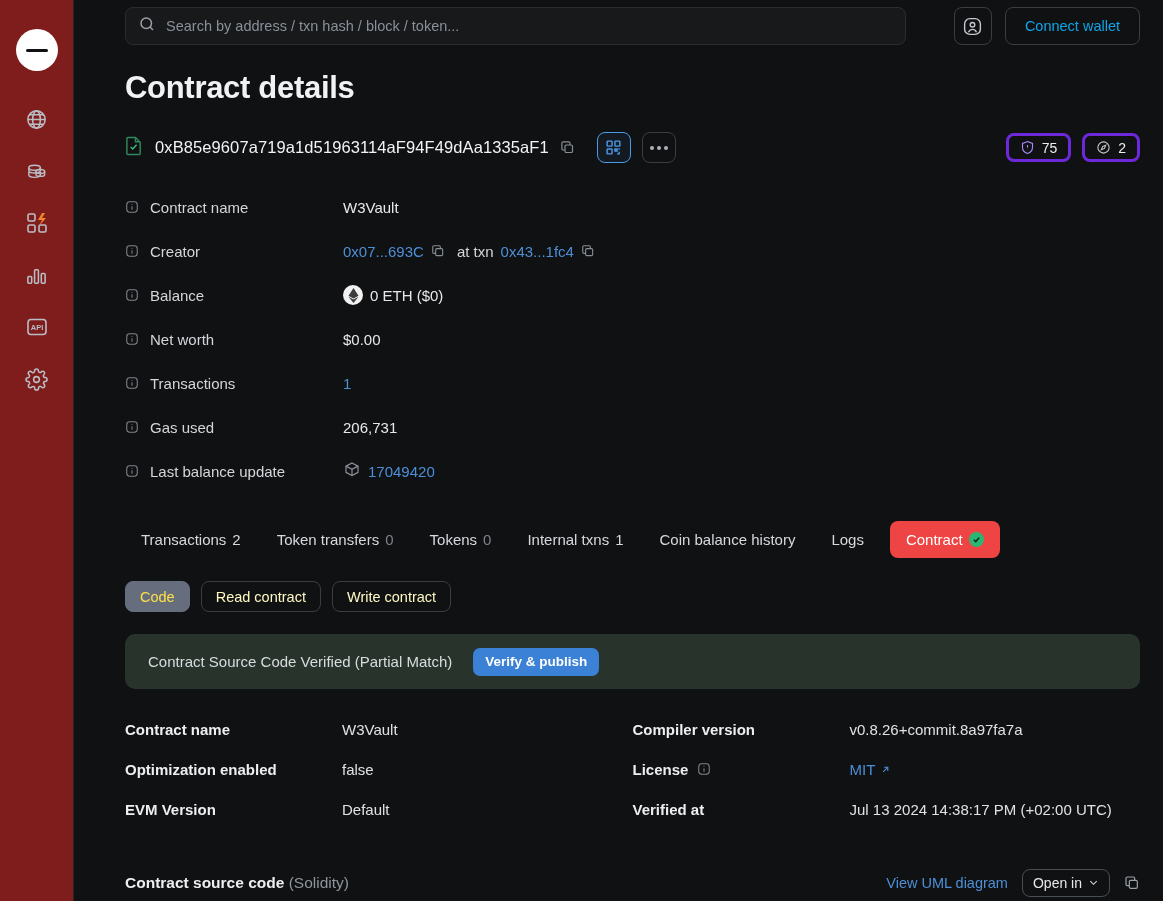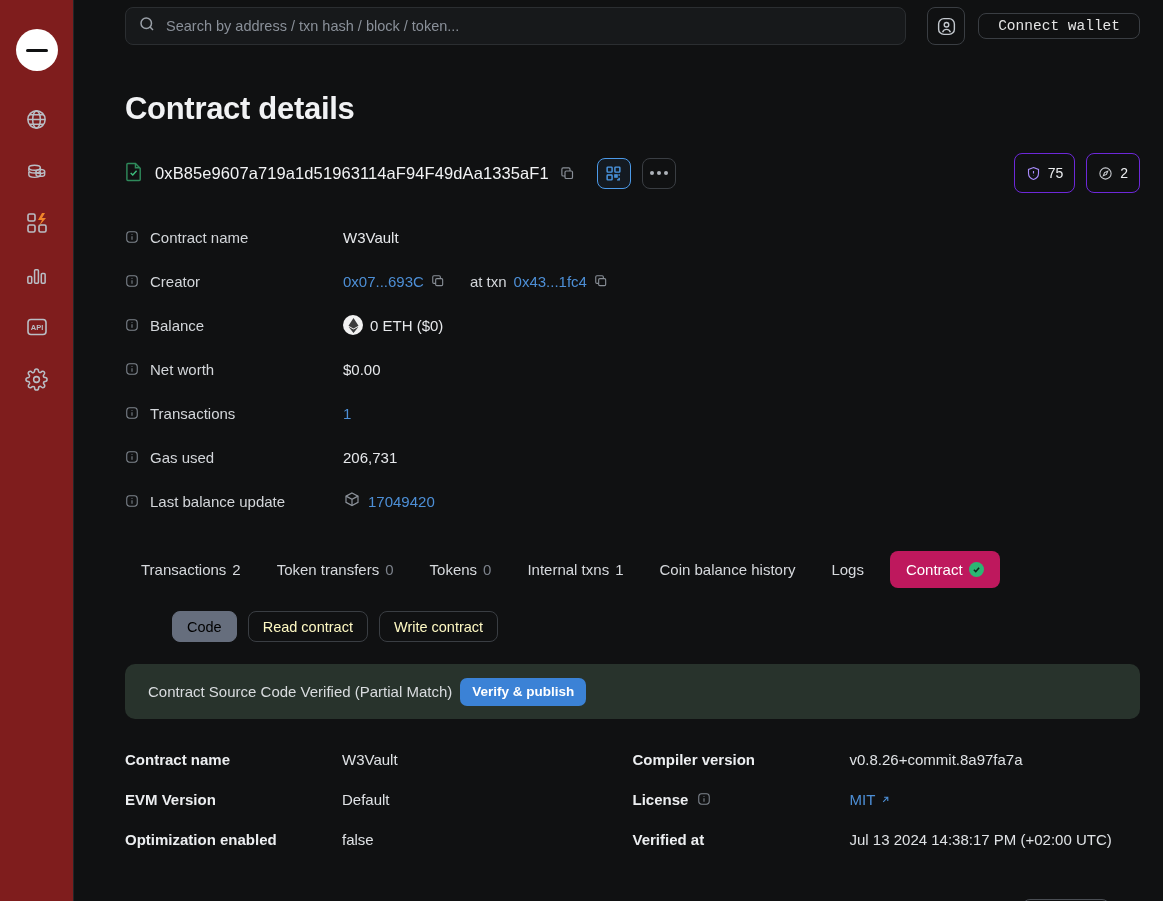--- a/index.html
+++ b/index.html
@@ -59,50 +59,50 @@
     color: #c9ccd1; font-size: 14.5px; font-family: "Liberation Sans", sans-serif;
   }
   .search-box input::placeholder { color: #8a9099; }
   .topbar-right { margin-left: auto; display: flex; align-items: center; gap: 13px; }
   .icon-btn-sq {
     width: 38px; height: 38px; border-radius: 8px;
     border: 1px solid #3a3e43; background: transparent;
     display: flex; align-items: center; justify-content: center; cursor: pointer;
   }
   .connect-btn {
-    height: 26px; padding: 0 19px; border-radius: 8px;
+    height: 38px; padding: 0 19px; border-radius: 8px;
     border: 1px solid #3a3e43; background: transparent;
-    color: #e5e5e5; font-size: 14.5px; cursor: pointer;
-    font-family: Liberation Mono, monospace;
+    color: #0ea5e9; font-size: 14.5px; cursor: pointer;
+    font-family: Liberation Sans, sans-serif;
     display: flex; align-items: center;
   }
 
   
-  .page-title { font-size: 31px; font-weight: bold; letter-spacing: -0.3px; margin-top: 46px; color: #f1f2f4; }
+  .page-title { font-size: 31px; font-weight: bold; letter-spacing: -0.3px; margin-top: 25px; color: #f1f2f4; }
 
   
   .addr-row { display: flex; align-items: center; margin-top: 26px; gap: 11px; }
   .addr-text { font-size: 16.5px; font-weight: normal; color: #f2f3f5; letter-spacing: 0.1px; }
   .copy-ic { cursor: pointer; display:flex; }
   .qr-btn {
     width: 34px; height: 31px; border-radius: 8px;
     border: 1px solid #4c9ae8; background: #141a21;
     display: flex; align-items: center; justify-content: center; cursor: pointer;
     margin-left: 11px;
   }
   .dots-btn {
     width: 34px; height: 31px; border-radius: 8px;
     border: 1px solid #3a3e43; background: transparent;
     display: flex; align-items: center; justify-content: center; gap: 3px; cursor: pointer;
   }
   .dot { width: 4px; height: 4px; border-radius: 50%; background: #aeb3ba; }
   .badges { margin-left: auto; display: flex; gap: 11px; }
   .badge {
-    height: 40px; padding: 0 11px; border-radius: 8px;
-    border: 1px solid #6d28d9; background: transparent;
+    height: 29px; padding: 0 11px; border-radius: 8px;
+    border: 3px solid #6d28d9; background: transparent;
     display: flex; align-items: center; gap: 7px;
     font-size: 14px; color: #eceef0; cursor: pointer;
   }
 
   
   .details { margin-top: 22px; }
   .drow { display: flex; align-items: center; height: 44px; }
   .dlabel {
     width: 218px; display: flex; align-items: center; gap: 11px;
     font-size: 15px; color: #d3d6da;
@@ -117,40 +117,40 @@
 
   
   .tabs { display: flex; align-items: center; margin-top: 28px; gap: 4px; }
   .tab {
     height: 37px; padding: 0 16px; border-radius: 8px;
     display: flex; align-items: center; gap: 6px;
     font-size: 15px; color: #d6d9dd; cursor: pointer;
     white-space: nowrap;
   }
   .tab .cnt { color: #7c828b; }
-  .tab.active { background: #be185d; color: #ffffff; font-weight: normal; }
+  .tab.active { background: #ef4444; color: #ffffff; font-weight: normal; }
   .check-circle {
     width: 15px; height: 15px; border-radius: 50%; background: #2bb673;
     display: flex; align-items: center; justify-content: center;
   }
 
   
   .subtabs { display: flex; gap: 11px; margin-top: 23px; }
   .pill {
     height: 31px; padding: 0 14px; border-radius: 8px;
     display: flex; align-items: center; font-size: 14.5px;
     border: 1px solid #3a3e43; color: #fef9c3; cursor: pointer; background: transparent;
   }
-  .pill.active { background: #666e7d; border-color: #666e7d; color: #000000; margin-left: 47px; }
+  .pill.active { background: #666e7d; border-color: #666e7d; color: #fde047; }
 
   
   .banner {
     margin-top: 22px; height: 55px; border-radius: 10px;
     background: #28332c;
-    display: flex; align-items: center; padding: 0 23px; gap: 8px;
+    display: flex; align-items: center; padding: 0 23px; gap: 21px;
   }
   .banner-text { font-size: 15px; color: #d9dcdf; }
   .verify-btn {
     height: 28px; padding: 0 12px; border-radius: 7px;
     background: #3b82d6; color: #ffffff; font-size: 13.5px; font-weight: bold;
     display: flex; align-items: center; cursor: pointer; border: none;
     font-family: "Liberation Sans", sans-serif;
   }
 
   
@@ -335,21 +335,21 @@
           <span>Creator</span>
         </div>
         <div class="dvalue">
           <a class="link">0x07...693C</a>
           <span class="copy-ic">
             <svg width="14" height="14" viewBox="0 0 24 24" fill="none" stroke="#888e96" stroke-width="1.9">
               <rect x="8" y="8" width="12" height="12" rx="2"></rect>
                 <path d="M16 8V5a2 2 0 00-2-2H5a2 2 0 00-2 2v9a2 2 0 002 2h3"></path>
             </svg>
           </span>
-          <span class="muted-at" style="margin-left:18px">at txn</span>
+          <span class="muted-at" style="margin-left:5px">at txn</span>
           <a class="link">0x43...1fc4</a>
           <span class="copy-ic">
             <svg width="14" height="14" viewBox="0 0 24 24" fill="none" stroke="#888e96" stroke-width="1.9">
               <rect x="8" y="8" width="12" height="12" rx="2"></rect>
                 <path d="M16 8V5a2 2 0 00-2-2H5a2 2 0 00-2 2v9a2 2 0 002 2h3"></path>
             </svg>
           </span>
         </div>
       </div>
 
@@ -487,26 +487,26 @@
       <button class="verify-btn">Verify &amp; publish</button>
     </div>
 
     <div class="meta-grid">
       <div>
         <div class="mrow">
           <div class="mlabel">Contract name</div>
           <div class="mvalue">W3Vault</div>
         </div>
         <div class="mrow">
+          <div class="mlabel">Optimization enabled</div>
+          <div class="mvalue">false</div>
+        </div>
+        <div class="mrow">
           <div class="mlabel">EVM Version</div>
           <div class="mvalue">Default</div>
-        </div>
-        <div class="mrow">
-          <div class="mlabel">Optimization enabled</div>
-          <div class="mvalue">false</div>
         </div>
       </div>
       <div>
         <div class="mrow">
           <div class="mlabel">Compiler version</div>
           <div class="mvalue">v0.8.26+commit.8a97fa7a</div>
         </div>
         <div class="mrow">
           <div class="mlabel">
             <span>License</span>

